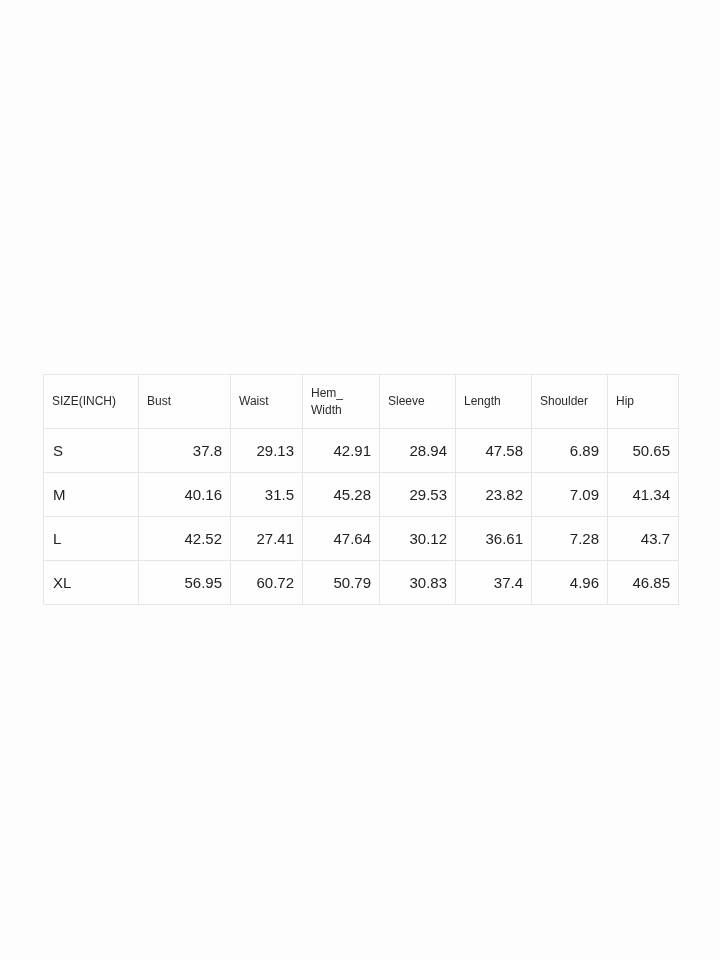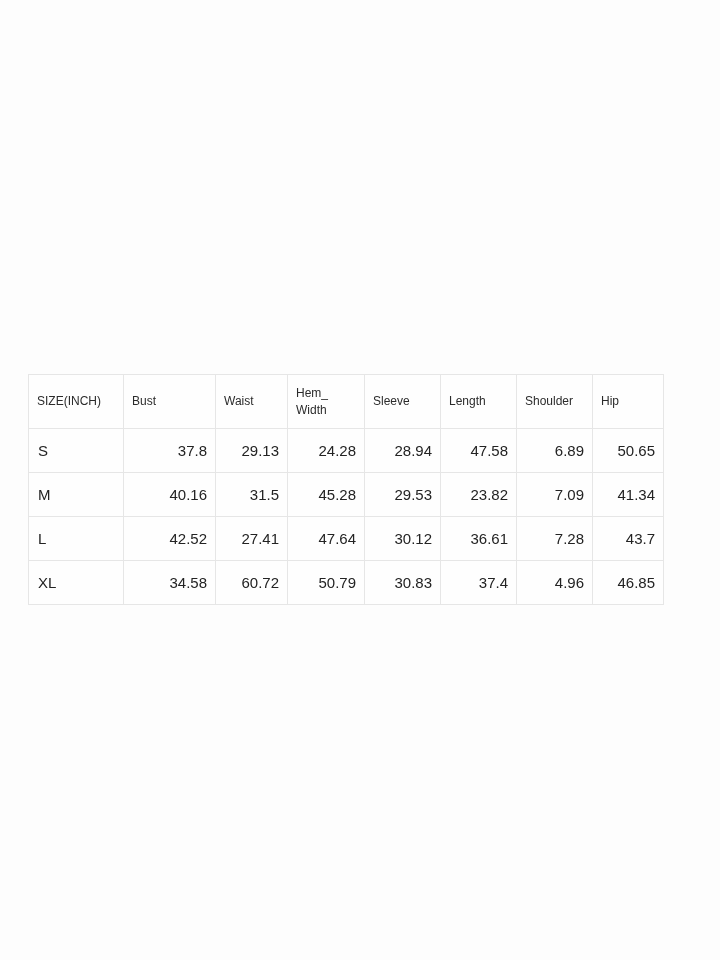--- a/index.html
+++ b/index.html
@@ -5,21 +5,21 @@
   html, body { margin: 0; padding: 0; }
   body {
     width: 720px;
     height: 960px;
     background: var(--page-bg, #fdfdfd);
     font-family: "Liberation Sans", sans-serif;
     position: relative;
   }
   .size-table {
     position: absolute;
-    left: 28px;
+    left: 43px;
     top: 374px;
     width: 635px;
     border-collapse: collapse;
     table-layout: fixed;
     background: var(--cell-bg, #fefefe);
     color: var(--text-color, #232323);
   }
   .size-table th, .size-table td {
     border: 1px solid var(--border-color, #e6e6e6);
     box-sizing: border-box;
@@ -70,21 +70,21 @@
       <th>Length</th>
       <th>Shoulder</th>
       <th>Hip</th>
     </tr>
   </thead>
   <tbody>
     <tr>
       <td class="size">S</td>
       <td class="num">37.8</td>
       <td class="num">29.13</td>
-      <td class="num">24.28</td>
+      <td class="num">42.91</td>
       <td class="num">28.94</td>
       <td class="num">47.58</td>
       <td class="num">6.89</td>
       <td class="num">50.65</td>
     </tr>
     <tr>
       <td class="size">M</td>
       <td class="num">40.16</td>
       <td class="num">31.5</td>
       <td class="num">45.28</td>
@@ -98,21 +98,21 @@
       <td class="num">42.52</td>
       <td class="num">27.41</td>
       <td class="num">47.64</td>
       <td class="num">30.12</td>
       <td class="num">36.61</td>
       <td class="num">7.28</td>
       <td class="num">43.7</td>
     </tr>
     <tr>
       <td class="size">XL</td>
-      <td class="num">34.58</td>
+      <td class="num">56.95</td>
       <td class="num">60.72</td>
       <td class="num">50.79</td>
       <td class="num">30.83</td>
       <td class="num">37.4</td>
       <td class="num">4.96</td>
       <td class="num">46.85</td>
     </tr>
   </tbody>
 </table>
 

